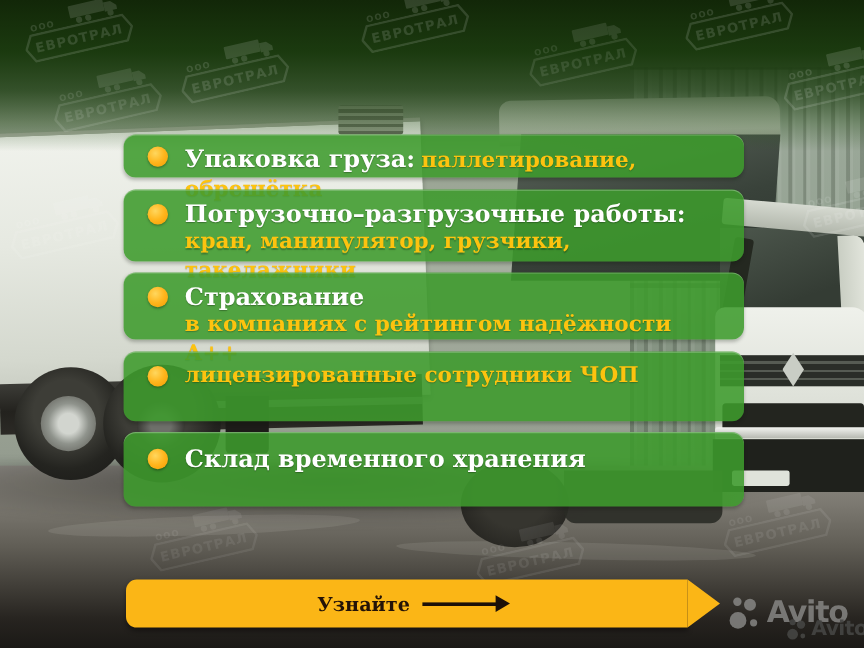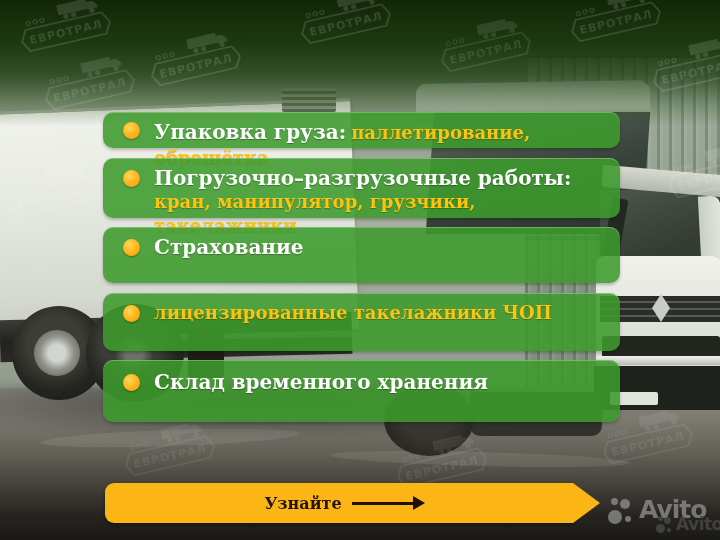--- a/index.html
+++ b/index.html
@@ -393,26 +393,27 @@
       <span class="bullet"></span>
       <div class="p-text">
         <span class="p-title">Погрузочно–разгрузочные работы:</span>
         <span class="p-sub">кран, манипулятор, грузчики, такелажники</span>
       </div>
     </div>
     <div class="panel p3">
       <span class="bullet"></span>
       <div class="p-text">
         <span class="p-title">Страхование</span>
+        <span class="p-sub">в компаниях с рейтингом надёжности А++</span>
       </div>
     </div>
     <div class="panel p4">
       <span class="bullet"></span>
       <div class="p-text">
-        <span class="p-sub">лицензированные такелажники ЧОП</span>
+        <span class="p-sub">лицензированные сотрудники ЧОП</span>
       </div>
     </div>
     <div class="panel p5">
       <span class="bullet"></span>
       <div class="p-text">
         <span class="p-title">Склад временного хранения</span>
       </div>
     </div>
   </div>
 

